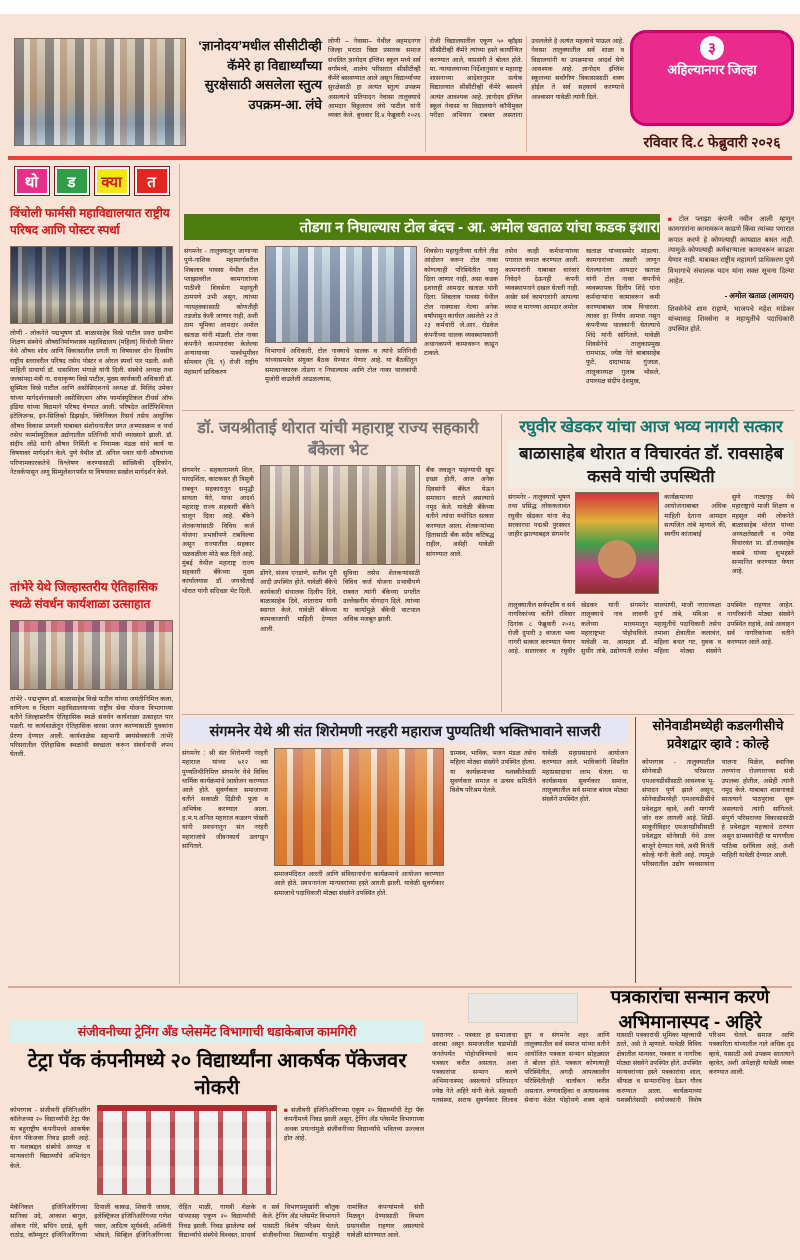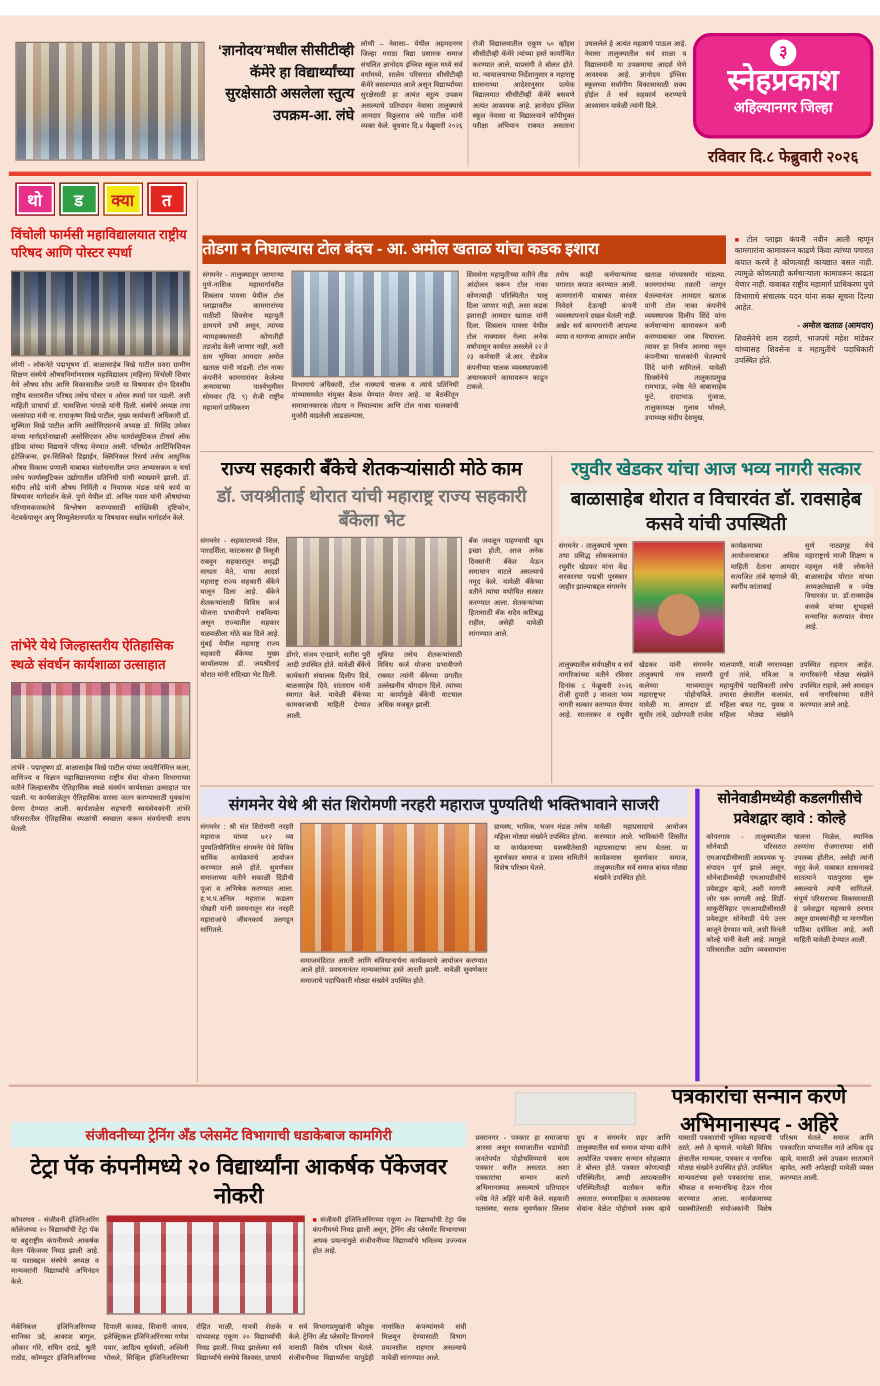--- a/index.html
+++ b/index.html
@@ -67,22 +67,22 @@
   .b3 { background:#f4e716; color:#d02020; } .b4 { background:#e42620; color:#fff; }
   .brief-head { color:#d41616; font-weight:bold; font-size:12px; text-align:left; line-height:1.45; margin:3px 0 4px; }
   #photoBrief1 { width:100%; height:78px; margin:2px 0 4px; }
   #photoBrief2 { width:100%; height:70px; margin:2px 0 4px; }
   #briefBody1 { height:248px; }
   #briefBody2 { flex:1; }
 
   
   #mainHead { left:182px; top:147px; width:612px; height:49px; font-size:33px; font-weight:800;
               text-align:center; letter-spacing:-0.5px; color:#0b0b0b; }
-  #mainBar { left:184px; top:200px; width:476px; height:26px; background:#c2410c; color:#fff;
-             font-weight:bold; font-size:14.5px; text-align:left; line-height:26px; }
+  #mainBar { left:184px; top:200px; width:476px; height:26px; background:#4d7c0f; color:#fff;
+             font-weight:bold; font-size:14.5px; text-align:right; line-height:26px; }
   #mainSidebar { left:668px; top:200px; width:126px; height:194px; }
   .sb-quote { font-size:6.9px; line-height:1.5; text-align:justify; }
   .sb-attr { font-weight:bold; text-align:right; font-size:7.4px; margin:3px 0 4px; color:#111; }
   .sb-tail { font-size:6.9px; line-height:1.5; text-align:justify; }
   #mainBody { left:184px; top:232px; width:476px; height:160px; display:flex; gap:7px; }
   .mcol { flex:1; height:160px; }
   .mphoto-block { flex:0 0 152px; width:152px; }
   #photoToll { width:152px; height:97px; }
   .under { margin-top:3px; height:58px; }
   .divider { background:#caa79a; }
@@ -104,21 +104,21 @@
   #khedkarStory { left:508px; top:400px; width:286px; height:298px; }
   .khd-head { font-size:16.5px; font-weight:800; text-align:center; color:#0f766e; }
   .khd-sub { font-size:17px; font-weight:bold; text-align:center; background:#f1ede5; margin:3px 0 4px; padding:1px 0; }
   .khd-top { display:flex; gap:5px; height:104px; }
   .khd-c { flex:1; height:104px; }
   #photoKhedkar { flex:0 0 84px; width:84px; height:102px; }
   .khd-bottom { margin-top:4px; height:126px; column-count:4; column-gap:6px; }
   #divider2 { left:182px; top:700px; width:612px; height:1px; }
 
   
-  #santStory { left:182px; top:703px; width:454px; height:266px; border-right:4px solid #6d28d9; padding-right:7px; }
+  #santStory { left:182px; top:703px; width:454px; height:266px; border-right:1px solid #6d28d9; padding-right:7px; }
   .sant-band { background:#e5e5f4; font-weight:800; font-size:14.5px; text-align:center; padding:3px 0; margin-bottom:5px; }
   .sant-flex { display:flex; gap:6px; height:228px; }
   .sant-c { flex:1; height:228px; }
   .sant-mid { flex:0 0 170px; }
   #photoSant { width:170px; height:118px; }
   .sant-under { margin-top:3px; height:104px; }
 
   
   #sonewadi { left:642px; top:703px; width:152px; height:266px; }
   .son-head { font-weight:800; font-size:13px; text-align:center; line-height:1.35; margin-bottom:5px; color:#0d0d0d; }
@@ -149,21 +149,20 @@
 
 <div class="page">
 
   <div class="abs photo p-indoor" id="topPhoto"></div>
   <div class="abs" id="topHead">‘ज्ञानोदय’मधील सीसीटीव्ही कॅमेरे हा विद्यार्थ्यांच्या सुरक्षेसाठी असलेला स्तुत्य उपक्रम-आ. लंघे</div>
   <div class="abs small" id="topBody">लोणी – नेवासा– येथील अहमदनगर जिल्हा मराठा विद्या प्रसारक समाज संचलित ज्ञानोदय इंग्लिश स्कूल मध्ये सर्व वर्गांमध्ये, शालेय परिसरात सीसीटीव्ही कॅमेरे बसवण्यात आले असून विद्यार्थ्यांच्या सुरक्षेसाठी हा अत्यंत स्तुत्य उपक्रम असल्याचे प्रतिपादन नेवासा तालुक्याचे आमदार विठ्ठलराव लंघे पाटील यांनी व्यक्त केले. बुधवार दि.४ फेब्रुवारी २०२६ रोजी विद्यालयातील एकूण ५० व्हॉइस सीसीटीव्ही कॅमेरे त्यांच्या हस्ते कार्यान्वित करण्यात आले, याप्रसंगी ते बोलत होते. मा. न्यायालयाच्या निर्देशानुसार व महाराष्ट्र शासनाच्या आदेशानुसार प्रत्येक विद्यालयात सीसीटीव्ही कॅमेरे बसवणे अत्यंत आवश्यक आहे. ज्ञानोदय इंग्लिश स्कूल नेवासा या विद्यालयाने कॉपीमुक्त परीक्षा अभियान राबवत असताना उचललेले हे अत्यंत महत्वाचे पाऊल आहे. नेवासा तालुक्यातील सर्व शाळा व विद्यालयांनी या उपक्रमाचा आदर्श घेणे आवश्यक आहे. ज्ञानोदय इंग्लिश स्कूलच्या सर्वांगीण विकासासाठी शक्य होईल ते सर्व सहकार्य करण्याचे आश्वासन यावेळी त्यांनी दिले.</div>
 
   <div class="abs" id="mastheadWrap">
     <div class="mh-box">
       <div class="mh-circle">३</div>
-      <div class="mh-title">स्नेहप्रकाश</div>
       <div class="mh-sub">अहिल्यानगर जिल्हा</div>
     </div>
     <div class="mh-date">रविवार दि.८ फेब्रुवारी २०२६</div>
   </div>
   <div class="abs" id="ruleTop"></div>
 
   <div class="abs" id="leftCol">
     <div class="badges">
       <span class="badge b1">थो</span>
       <span class="badge b2">ड</span>
@@ -192,21 +191,20 @@
       <div class="photo p-toll" id="photoToll"></div>
       <div class="small under">विभागाचे अधिकारी, टोल नाक्याचे चालक व त्यांचे प्रतिनिधी यांच्यासमवेत संयुक्त बैठक घेण्यात येणार आहे. या बैठकीतून समाधानकारक तोडगा न निघाल्यास आणि टोल नाका चालकांची मुजोरी वाढलेली आढळल्यास,</div>
     </div>
     <div class="small mcol">शिवसेना महायुतीच्या वतीने तीव्र आंदोलन करून टोल नाका कोणत्याही परिस्थितीत चालू दिला जाणार नाही, असा कडक इशाराही आमदार खताळ यांनी दिला. शिबलाव पावसा येथील टोल नाक्यावर गेल्या अनेक वर्षांपासून कार्यरत असलेले २२ ते २३ कर्मचारी जे.आर. रोडवेज कंपनीच्या चालक व्यवस्थापकांनी अचानकपणे कामावरून काढून टाकले.</div>
     <div class="small mcol">तसेच काही कर्मचाऱ्यांच्या पगारात कपात करण्यात आली. कामगारांनी याबाबत वारंवार निवेदने देऊनही कंपनी व्यवस्थापनाने दखल घेतली नाही. अखेर सर्व कामगारांनी आपल्या व्यथा व मागण्या आमदार अमोल</div>
     <div class="small mcol">खताळ यांच्यासमोर मांडल्या. कामगारांच्या तक्रारी जाणून घेतल्यानंतर आमदार खताळ यांनी टोल नाका कंपनीचे व्यवस्थापक दिलीप शिंदे यांना कर्मचाऱ्यांना कामावरून कमी करण्याबाबत जाब विचारला. त्यावर हा निर्णय आमचा नसून कंपनीच्या चालकांनी घेतल्याचे शिंदे यांनी सांगितले. यावेळी शिवसेनेचे तालुकाप्रमुख रामभाऊ, ज्येष्ठ नेते बाबासाहेब फुटे, दादाभाऊ गुंजाळ, तालुकाध्यक्ष गुलाब भोसले, उपाध्यक्ष संदीप देशमुख,</div>
   </div>
   <div class="abs divider" id="divider1"></div>
 
   <div class="abs" id="bankStory">
-    <div class="bank-head">राज्य सहकारी बँकेचे शेतकऱ्यांसाठी मोठे काम</div>
     <div class="bank-sub">डॉ. जयश्रीताई थोरात यांची महाराष्ट्र राज्य सहकारी बँकेला भेट</div>
     <div class="bank-flex">
       <div class="small bank-c1">संगमनेर - सहकारामध्ये शिल, पारदर्शिता, काटकसर ही त्रिसूत्री राबवून सहकारातून समृद्धी साधता येते, याचा आदर्श महाराष्ट्र राज्य सहकारी बँकेने घालून दिला आहे. बँकेने शेतकऱ्यांसाठी विविध कर्ज योजना प्रभावीपणे राबविल्या असून राज्यातील सहकार चळवळीला मोठे बळ दिले आहे. मुंबई येथील महाराष्ट्र राज्य सहकारी बँकेच्या मुख्य कार्यालयास डॉ. जयश्रीताई थोरात यांनी सदिच्छा भेट दिली.</div>
       <div class="bank-mid">
         <div class="photo p-bank" id="photoBank"></div>
         <div class="bank-sub2">
           <div class="small">डोंगरे, संजय एनडाणे, सतीश पुरी आदी उपस्थित होते. यावेळी बँकेचे कार्यकारी संचालक दिलीप दिवे, बाळासाहेब दिवे, शांताराम यांनी स्वागत केले. यावेळी बँकेच्या कामकाजाची माहिती देण्यात आली.</div>
           <div class="small">सुविधा तसेच शेतकऱ्यांसाठी विविध कर्ज योजना प्रभावीपणे राबवत त्यांनी बँकेच्या प्रगतीत उल्लेखनीय योगदान दिले. त्यांच्या या कार्यामुळे बँकेची वाटचाल अधिक मजबूत झाली.</div>
         </div>
       </div>

